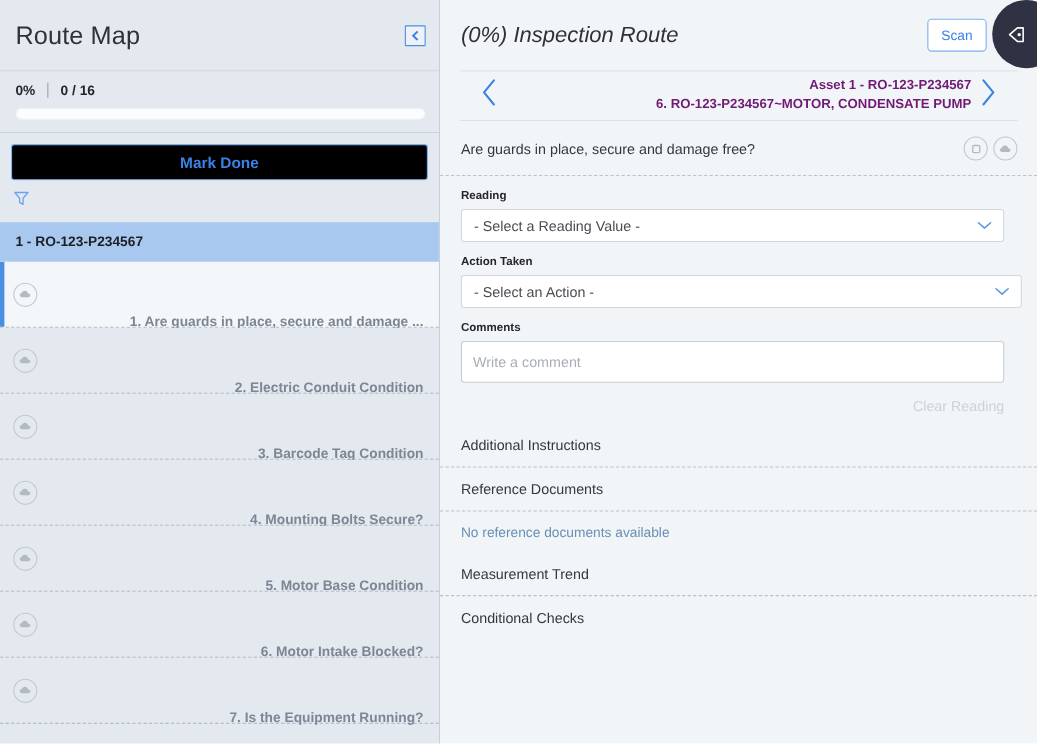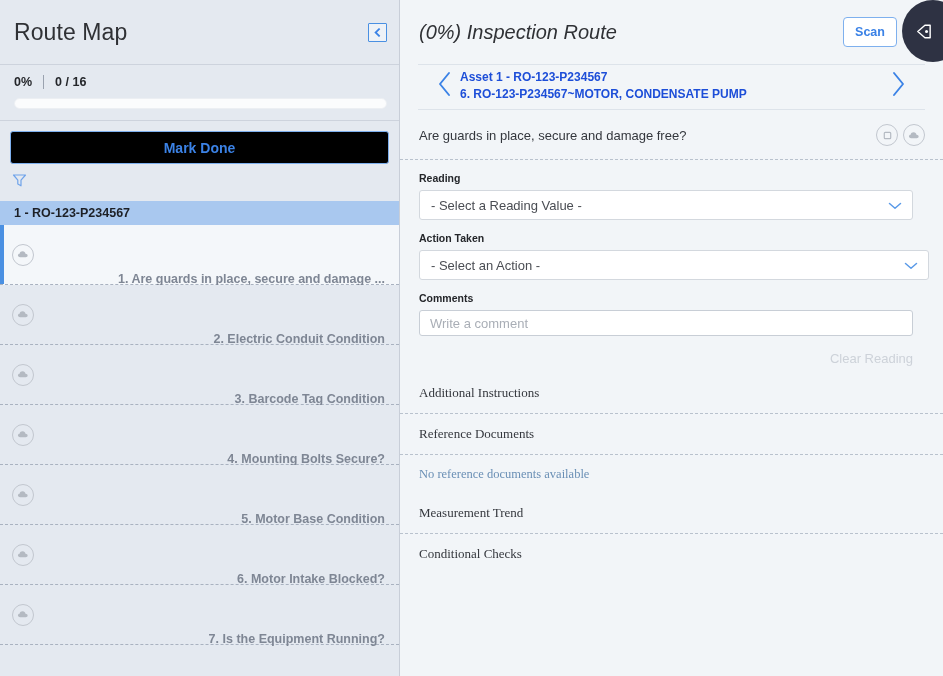--- a/index.html
+++ b/index.html
@@ -113,21 +113,21 @@
 
   .filter-row {
     padding: 9px 0 9px 12px;
     background: #e4e9f0;
     flex: 0 0 auto;
   }
   .filter-icon { display: block; cursor: pointer; }
 
   .asset-group-header {
     background: #a9c8ef;
-    height: 24px;
+    height: 36px;
     display: flex;
     align-items: center;
     padding: 0 14px;
     font-size: 12.5px;
     font-weight: bold;
     color: #1d2026;
     flex: 0 0 auto;
   }
 
   .task-list {
@@ -205,21 +205,21 @@
     font-style: italic;
   }
   .scan-btn {
     width: 54px;
     height: 30px;
     background: #ffffff;
     border: 1px solid #7eb0ee;
     border-radius: 4px;
     color: #3b82e6;
     font-size: 12.5px;
-    font-weight: bold;
+    font-weight: normal;
     cursor: pointer;
     font-family: "Liberation Sans", sans-serif;
     margin-right: 28px;
   }
 
   .asset-nav {
     display: flex;
     align-items: center;
     padding: 4px 12px 6px 12px;
     border-top: 1px solid #dde3ea;
@@ -230,22 +230,22 @@
   .nav-arrow {
     width: 30px;
     display: flex;
     align-items: center;
     justify-content: center;
     cursor: pointer;
     flex: 0 0 auto;
   }
   .asset-text {
     flex: 1;
-    text-align: left;
-    color: #1d4ed8;
+    text-align: right;
+    color: #701a75;
     font-size: 12px;
     font-weight: bold;
     line-height: 17px;
   }
 
   .question-row {
     display: flex;
     align-items: center;
     padding: 14px 18px 13px 19px;
     border-bottom: 1px dashed #b9c2cd;
@@ -281,21 +281,21 @@
     margin-bottom: 12px;
     gap: 20px;
   }
   .select-box.wide { margin-right: -16px; }
   .select-value {
     flex: 1;
     font-size: 13px;
     color: #4a4d53;
   }
   .text-input {
-    height: 26px;
+    height: 38px;
     width: 100%;
     background: #ffffff;
     border: 1px solid #c8ced6;
     border-radius: 3px;
     padding: 0 10px;
     font-size: 13px;
     color: #34373d;
     font-family: "Liberation Sans", sans-serif;
     margin-right: -16px;
   }
@@ -305,21 +305,21 @@
     text-align: right;
     padding: 13px 30px 0 0;
     flex: 0 0 auto;
   }
   .clear-reading {
     font-size: 13px;
     color: #cdd2d9;
     cursor: default;
   }
 
-  .section-list { flex: 0 0 auto; padding-top: 6px; font-family: Liberation Serif, serif; }
+  .section-list { flex: 0 0 auto; padding-top: 6px; }
   .section-row {
     padding: 12px 18px 12px 19px;
     font-size: 13px;
     color: #34373d;
     border-bottom: 1px dashed #b9c2cd;
     cursor: pointer;
   }
   .section-row.no-border { border-bottom: none; }
   .empty-note {
     padding: 12px 18px 11px 19px;

